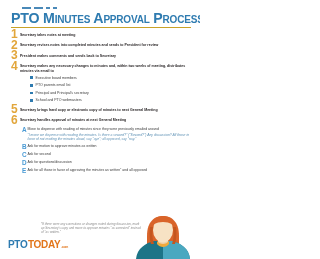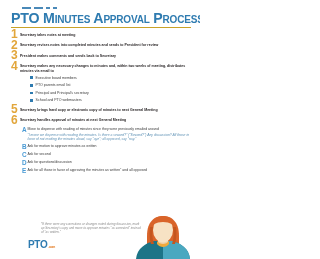--- a/index.html
+++ b/index.html
@@ -167,21 +167,20 @@
 
   
   .logo {
     position: absolute;
     left: 8px;
     top: 239px;
     display: flex;
     align-items: baseline;
     font-weight: bold;
     letter-spacing: -0.3px;
-    margin-left: 20px;
   }
   .logo .pto {
     font-size: 10px;
     color: #2e7bb0;
   }
   .logo .today {
     font-size: 10px;
     color: #e2761b;
     margin-left: 0.5px;
   }
@@ -305,20 +304,21 @@
         </div>
       </div>
 
     </div>
   </div>
 
   <div class="footnote">*If there were any corrections or changes noted during discussion, mark up Secretary's copy and move to approve minutes "as corrected" instead of "as written."</div>
 
   <div class="logo">
     <span class="pto">PTO</span>
+    <span class="today">TODAY</span>
     <span class="com">.com</span>
   </div>
 
   <svg class="avatar" viewBox="0 0 58 44" xmlns="http://www.w3.org/2000/svg">
 
     <path d="M13 21 C13 6 21 1 29 1 C37 1 45 6 45 21 L45 30 L13 30 Z" fill="#d9642a"></path>
 
     <path d="M2 44 C3 33 12 28 20 26 L38 26 C46 28 55 33 56 44 Z" fill="#1c7487"></path>
     <path d="M29 26 L38 26 C46 28 55 33 56 44 L29 44 Z" fill="#4aa8c0"></path>
 

